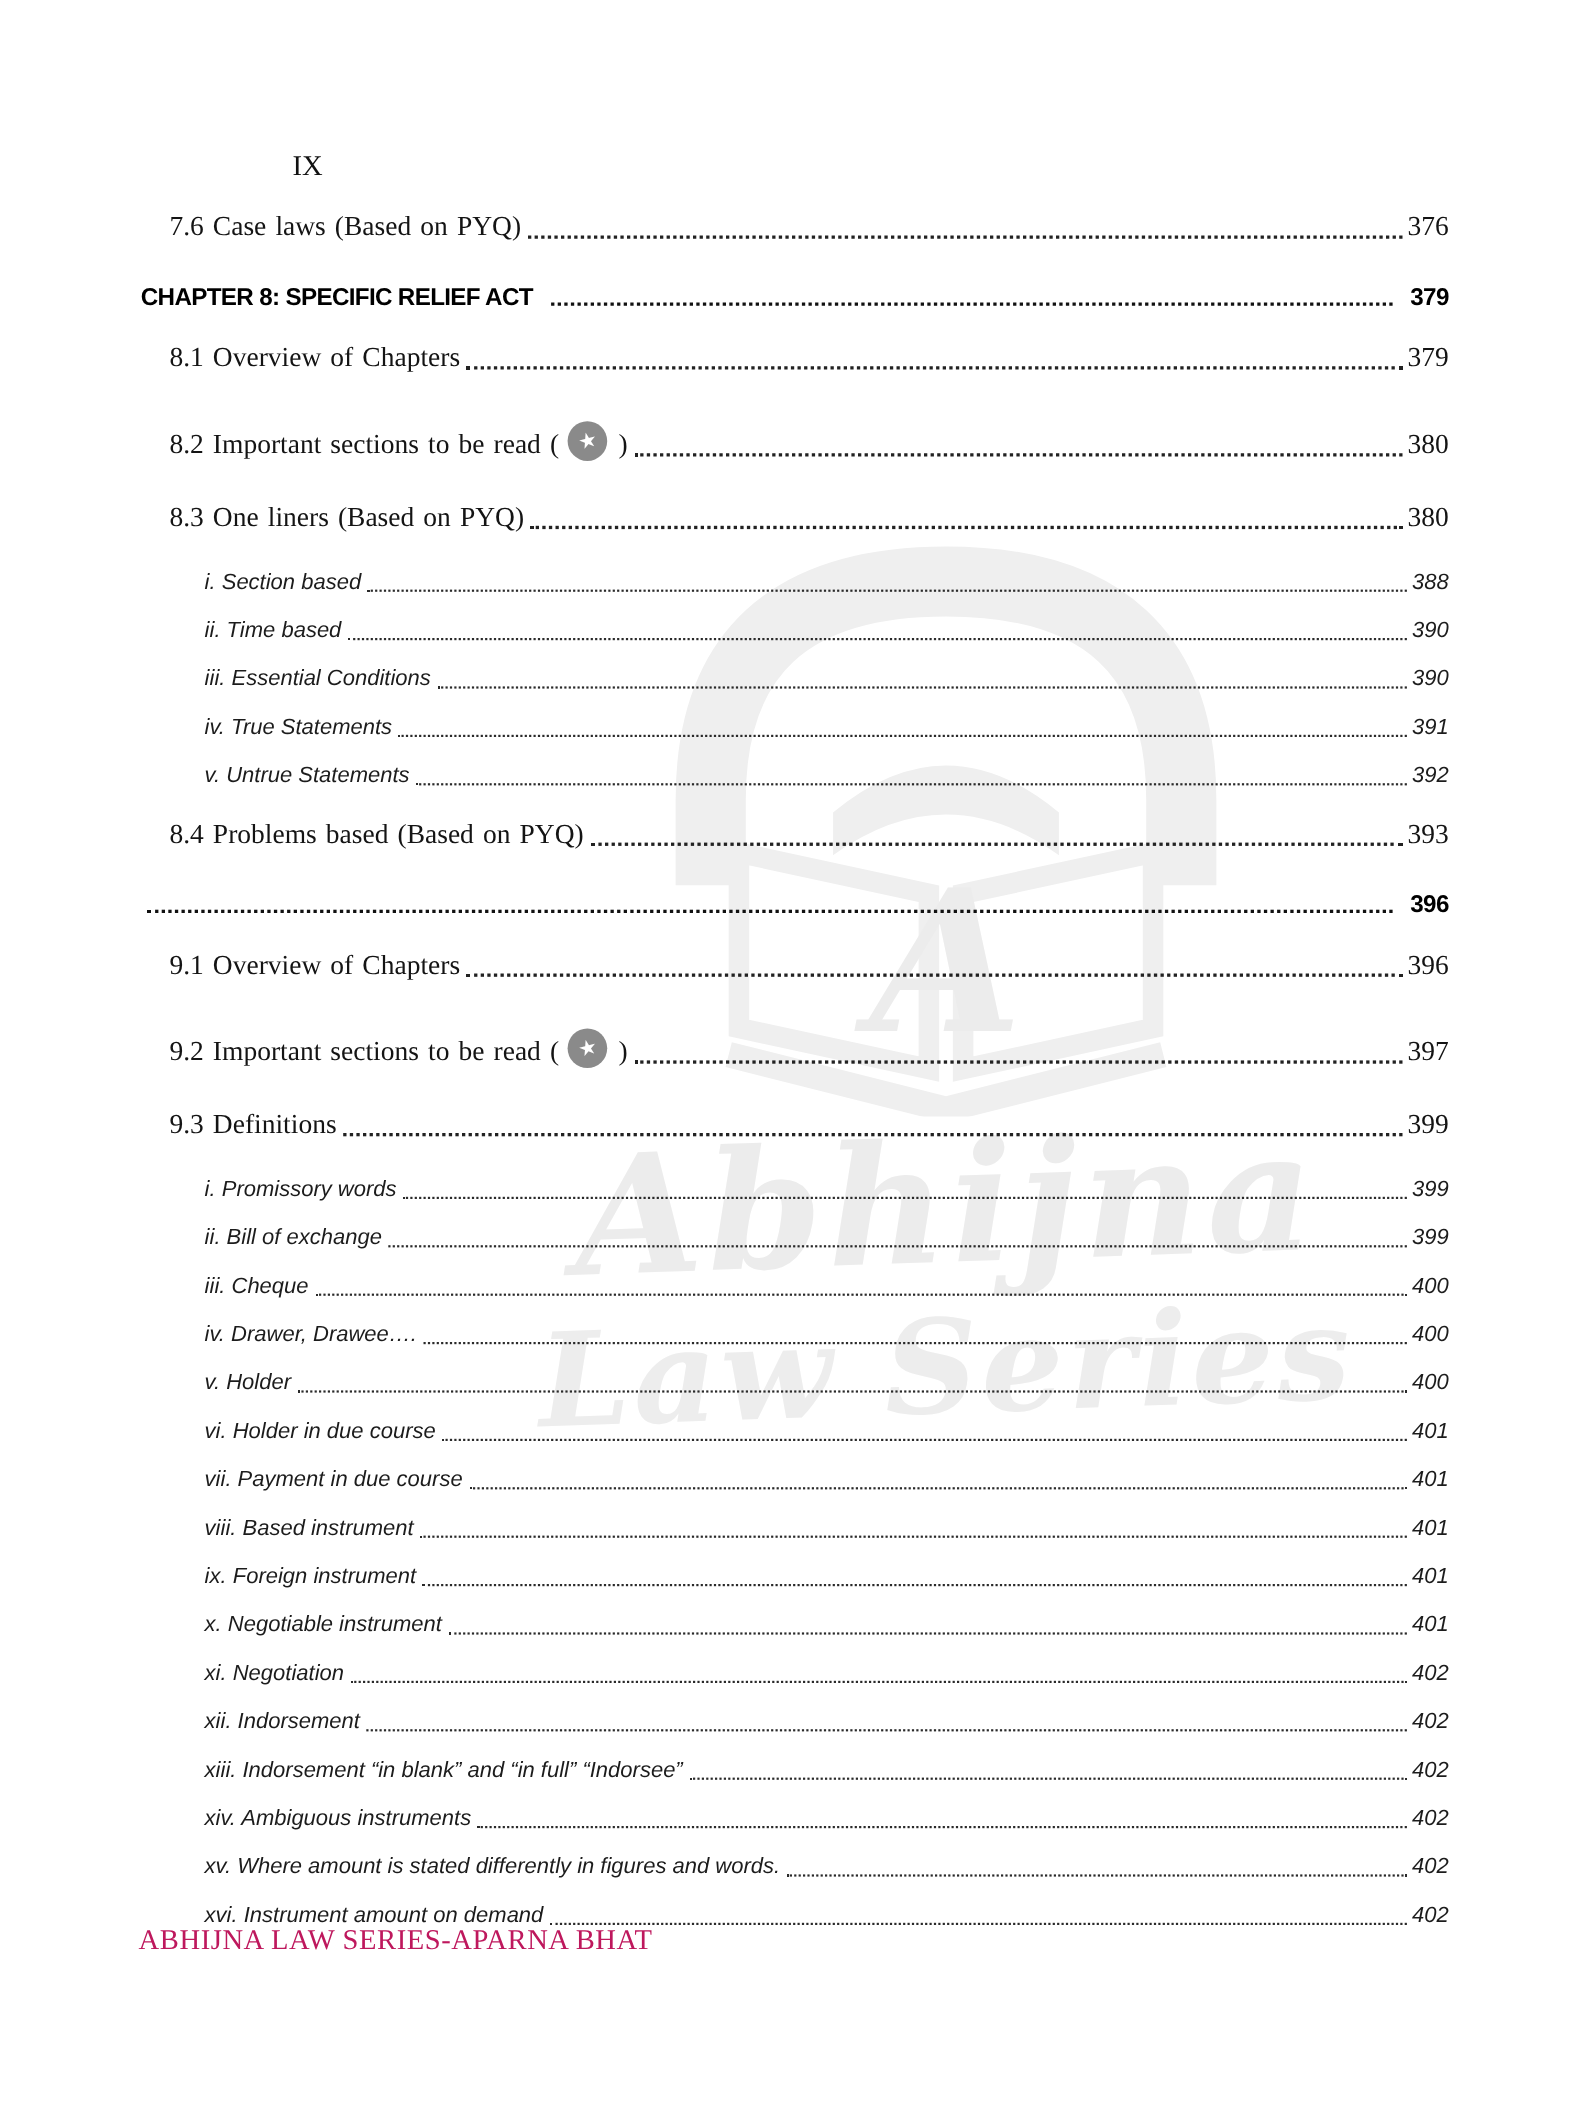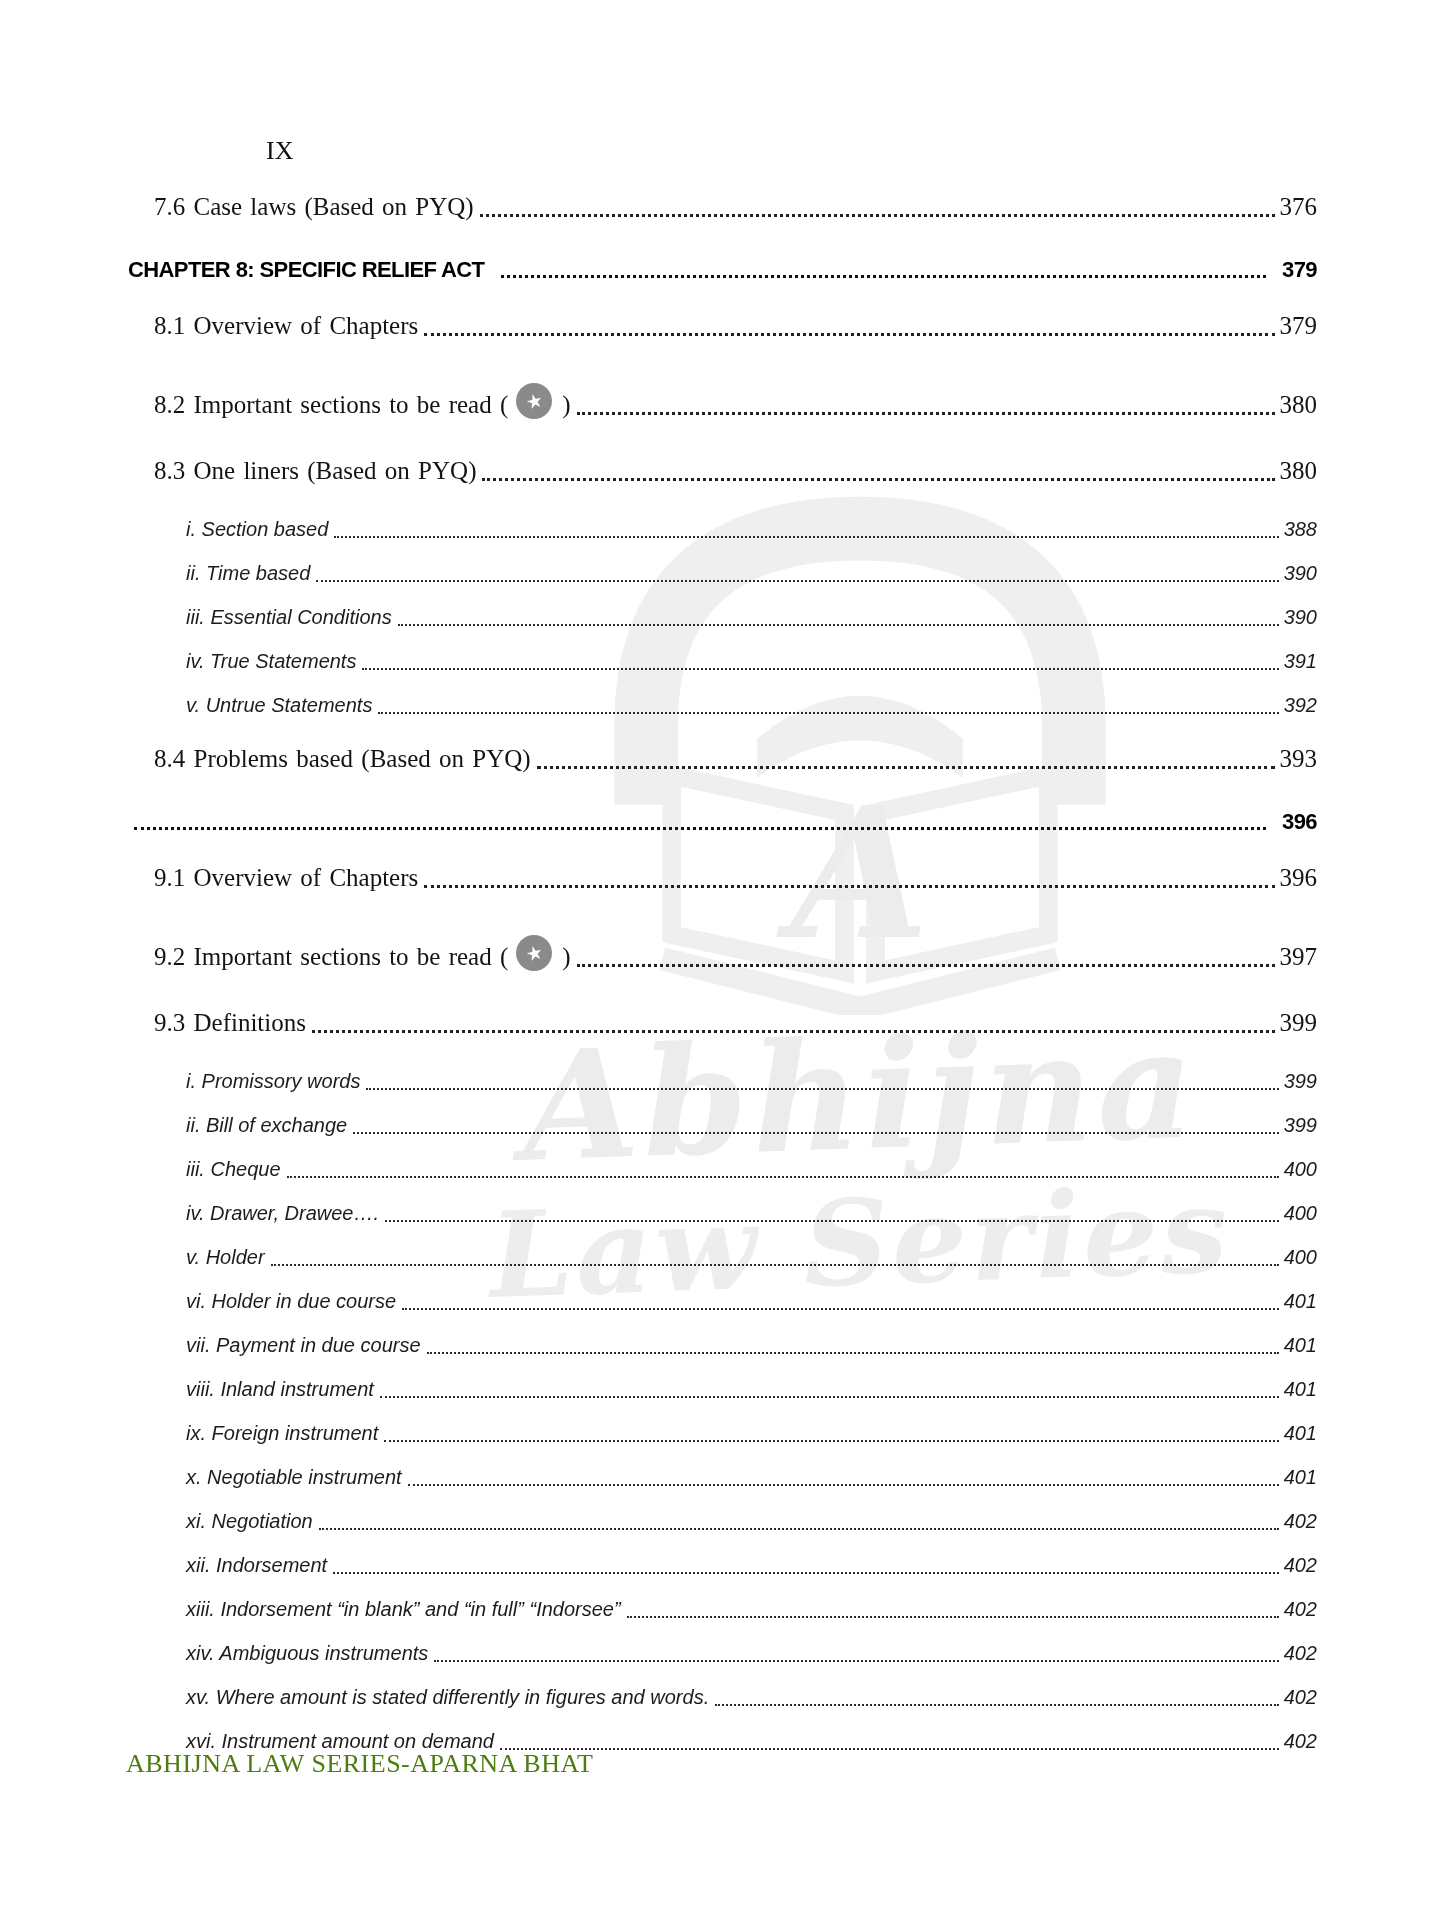--- a/index.html
+++ b/index.html
@@ -130,21 +130,21 @@
   }
   .star-badge .glyph { transform: rotate(-14deg); font-family: "DejaVu Sans", sans-serif; }
 
   
   .footer {
     position: absolute;
     left: 126px;
     top: 1748px;
     font: 400 26px/32px "Liberation Serif", serif;
     letter-spacing: 0.5px;
-    color: #4d7c0f;
+    color: #be185d;
     z-index: 1;
   }
 </style>
 </head>
 <body>
 
 <div class="watermark">
   <span>
     <svg width="700" height="545" viewBox="0 0 900 700" fill="none" aria-hidden="true">
 
@@ -278,21 +278,21 @@
         <span class="label">vi. Holder in due course</span>
         <span class="leader"></span>
         <span class="pagenum">401</span>
       </div>
       <div class="row lv-sub">
         <span class="label">vii. Payment in due course</span>
         <span class="leader"></span>
         <span class="pagenum">401</span>
       </div>
       <div class="row lv-sub">
-        <span class="label">viii. Inland instrument</span>
+        <span class="label">viii. Based instrument</span>
         <span class="leader"></span>
         <span class="pagenum">401</span>
       </div>
       <div class="row lv-sub">
         <span class="label">ix. Foreign instrument</span>
         <span class="leader"></span>
         <span class="pagenum">401</span>
       </div>
       <div class="row lv-sub">
         <span class="label">x. Negotiable instrument</span>

